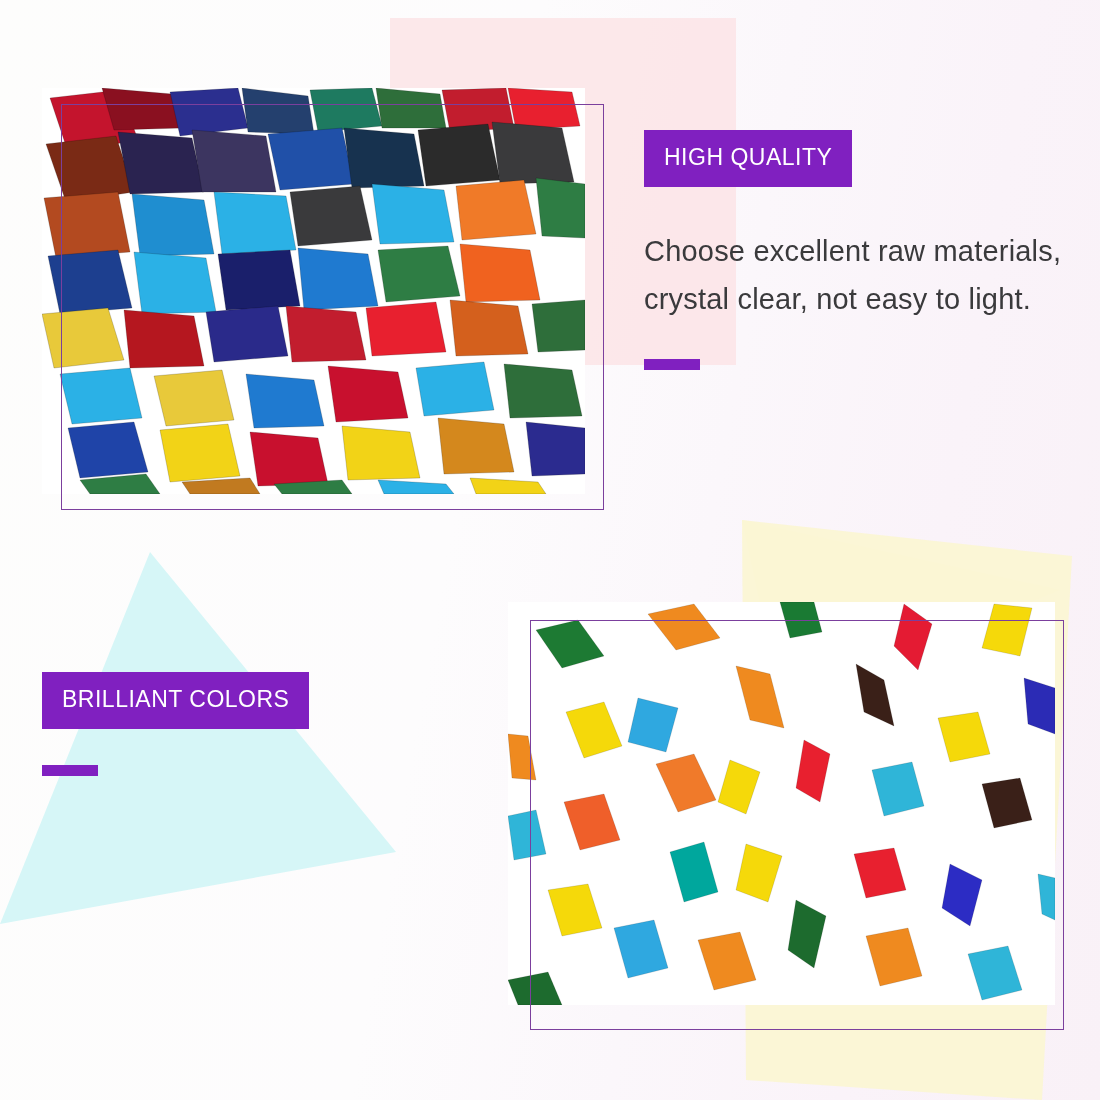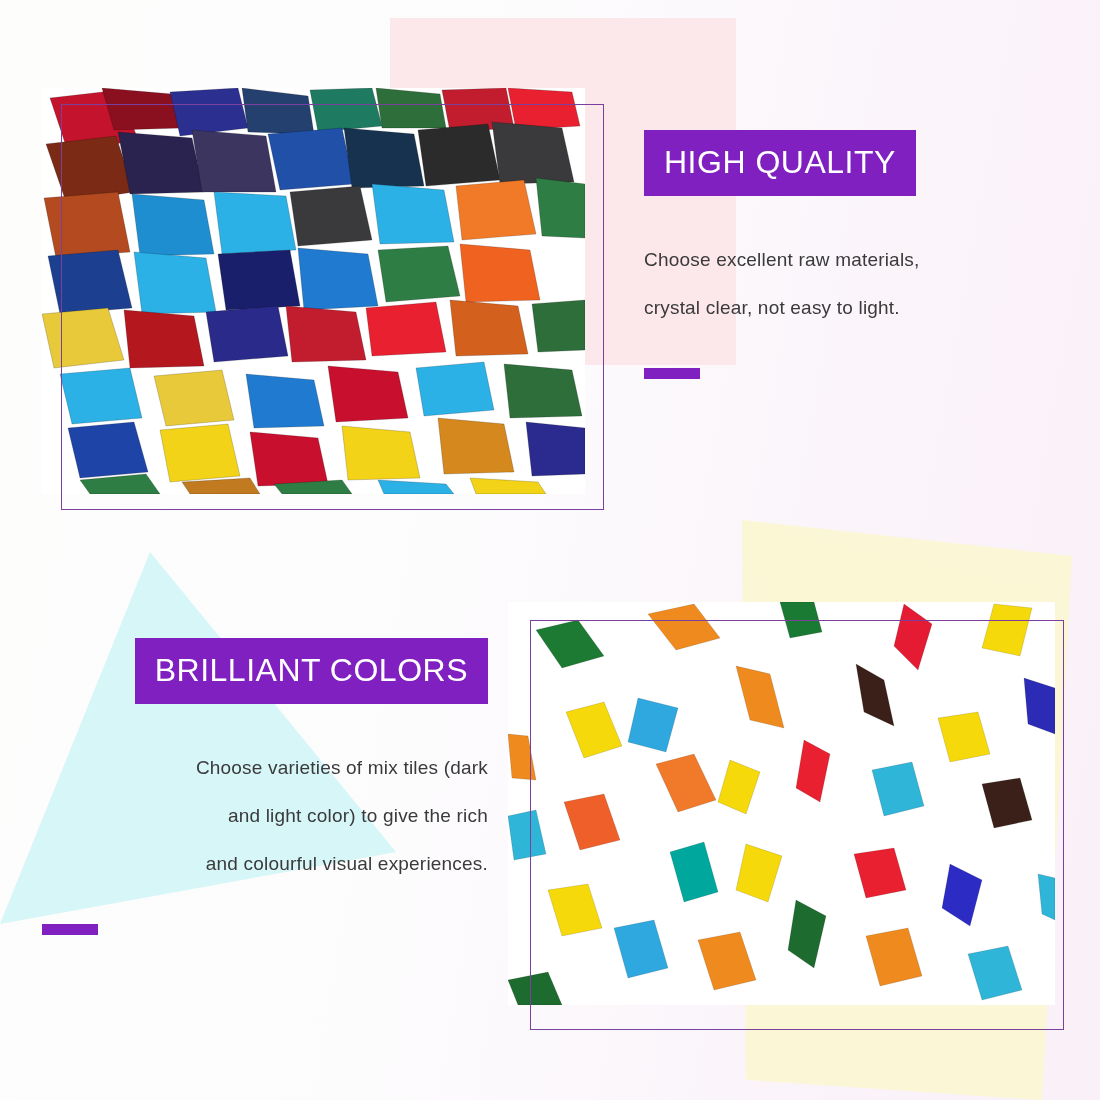--- a/index.html
+++ b/index.html
@@ -63,36 +63,36 @@
   #panel-top .photo-frame { left:19px; top:16px; width:543px; height:406px; }
 
   #panel-bottom   { left:508px; top:602px; width:556px; height:428px; }
   #panel-bottom .photo       { width:547px; height:403px; }
   #panel-bottom .photo-frame { left:22px; top:18px; width:534px; height:410px; }
 
   
   .text-block { position:absolute; }
 
   #block-quality { left:644px; top:130px; width:430px; }
-  #block-colors  { left:42px;  top:638px; width:446px;text-align:right; }
+  #block-colors  { left:42px;  top:672px; width:446px; }
 
   .heading-bar {
     display:inline-block;
     background:#8020c0;
     color:#ffffff;
-    font-size:32px;
+    font-size:23px;
     letter-spacing:.5px;
     line-height:1;
     padding:16px 20px 18px 20px;
     white-space:nowrap;
   }
 
   .body-text {
     margin-top:40px;
-    font-size:19px;
+    font-size:29px;
     line-height:48px;
     color:#3a3a3c;
     letter-spacing:.2px;
   }
   .body-text p { margin:0; white-space:nowrap; }
   #block-colors .body-text p { white-space:normal; }
 
   .accent-dash {
     margin-top:36px;
     width:56px; height:11px;
@@ -241,21 +241,16 @@
     <div class="heading-bar">HIGH QUALITY</div>
     <div class="body-text">
       <p>Choose excellent raw materials,</p>
       <p>crystal clear, not easy to light.</p>
     </div>
     <div class="accent-dash"></div>
   </div>
 
   <div class="text-block" id="block-colors">
     <div class="heading-bar">BRILLIANT COLORS</div>
-    <div class="body-text">
-      <p>Choose varieties of mix tiles (dark</p>
-      <p>and light color) to give the rich</p>
-      <p>and colourful visual experiences.</p>
-    </div>
     <div class="accent-dash"></div>
   </div>
 
 </div>
 
 </body></html>

